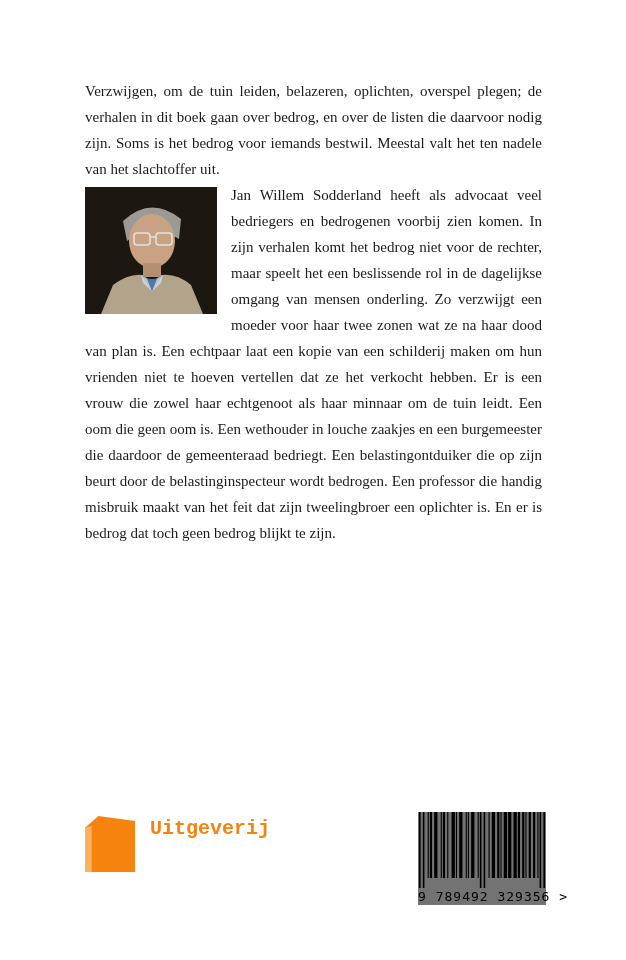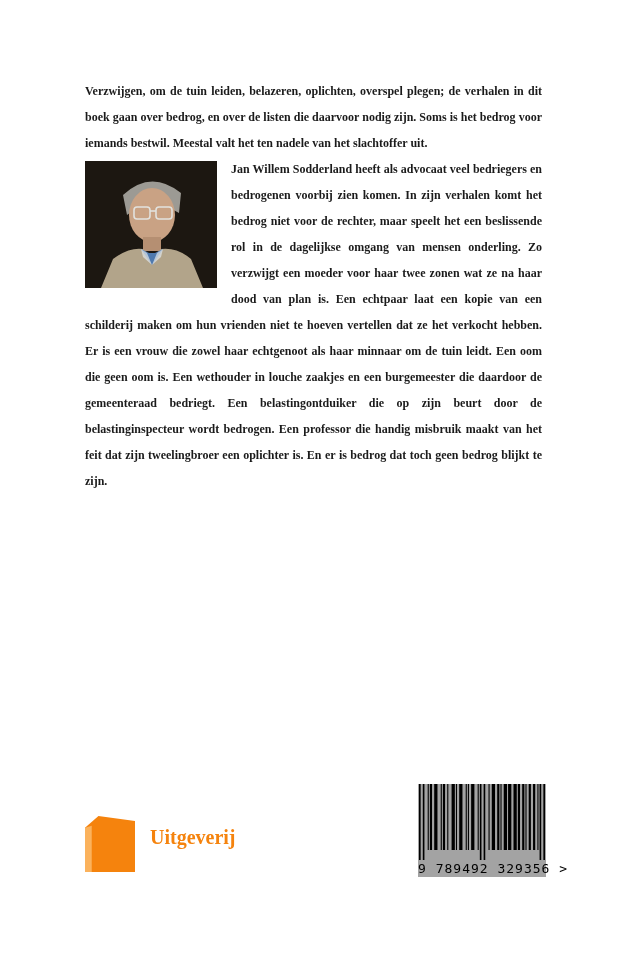--- a/index.html
+++ b/index.html
@@ -7,50 +7,49 @@
     position:relative;
     width:626px;height:960px;
     margin:0 auto;
     background:#ffffff;
     overflow:hidden;
     font-family:"Liberation Serif", serif;
   }
   .blurb{
     position:absolute;
     left:85px;top:78px;width:457px;
-    font-size:12px;line-height:26px;
+    font-size:15px;line-height:26px;
     color:#1b1b1b;
     text-align:justify;
-    font-weight:bold;
   }
   .blurb p{margin:0;}
   .photo{
     float:left;
     width:132px;height:127px;
     margin:5px 14px 3px 0;
     display:block;
     background:#161412;
   }
   .photo svg{display:block;width:100%;height:100%;}
   .footer-publisher{
     position:absolute;left:85px;top:815px;
     display:flex;align-items:flex-start;gap:15px;
   }
   .logo-icon{width:50px;height:58px;display:block;}
   .pub-text{
-    font-family:Liberation Serif, serif;
+    font-family:Liberation Mono, monospace;
     font-weight:bold;
     font-size:20px;line-height:25px;
-    margin-top:10px;
+    margin-top:1px;
   }
   .pub-line1{color:var(--accent,#F5830D);}
   .pub-line2{color:#111111;}
   .barcode{
-    position:absolute;left:418px;top:784px;width:128px;
-    background:#a3a3a3;
+    position:absolute;left:418px;top:812px;width:128px;
+    background:#737373;
     text-align:center;
   }
   .bars{height:76px;overflow:hidden;}
   .bars svg{display:block;margin:0 auto;}
   .isbn{
     font-family:"DejaVu Sans Mono", monospace;
     font-size:13px;line-height:16px;
     letter-spacing:1px;
     color:#000;
     white-space:nowrap;

